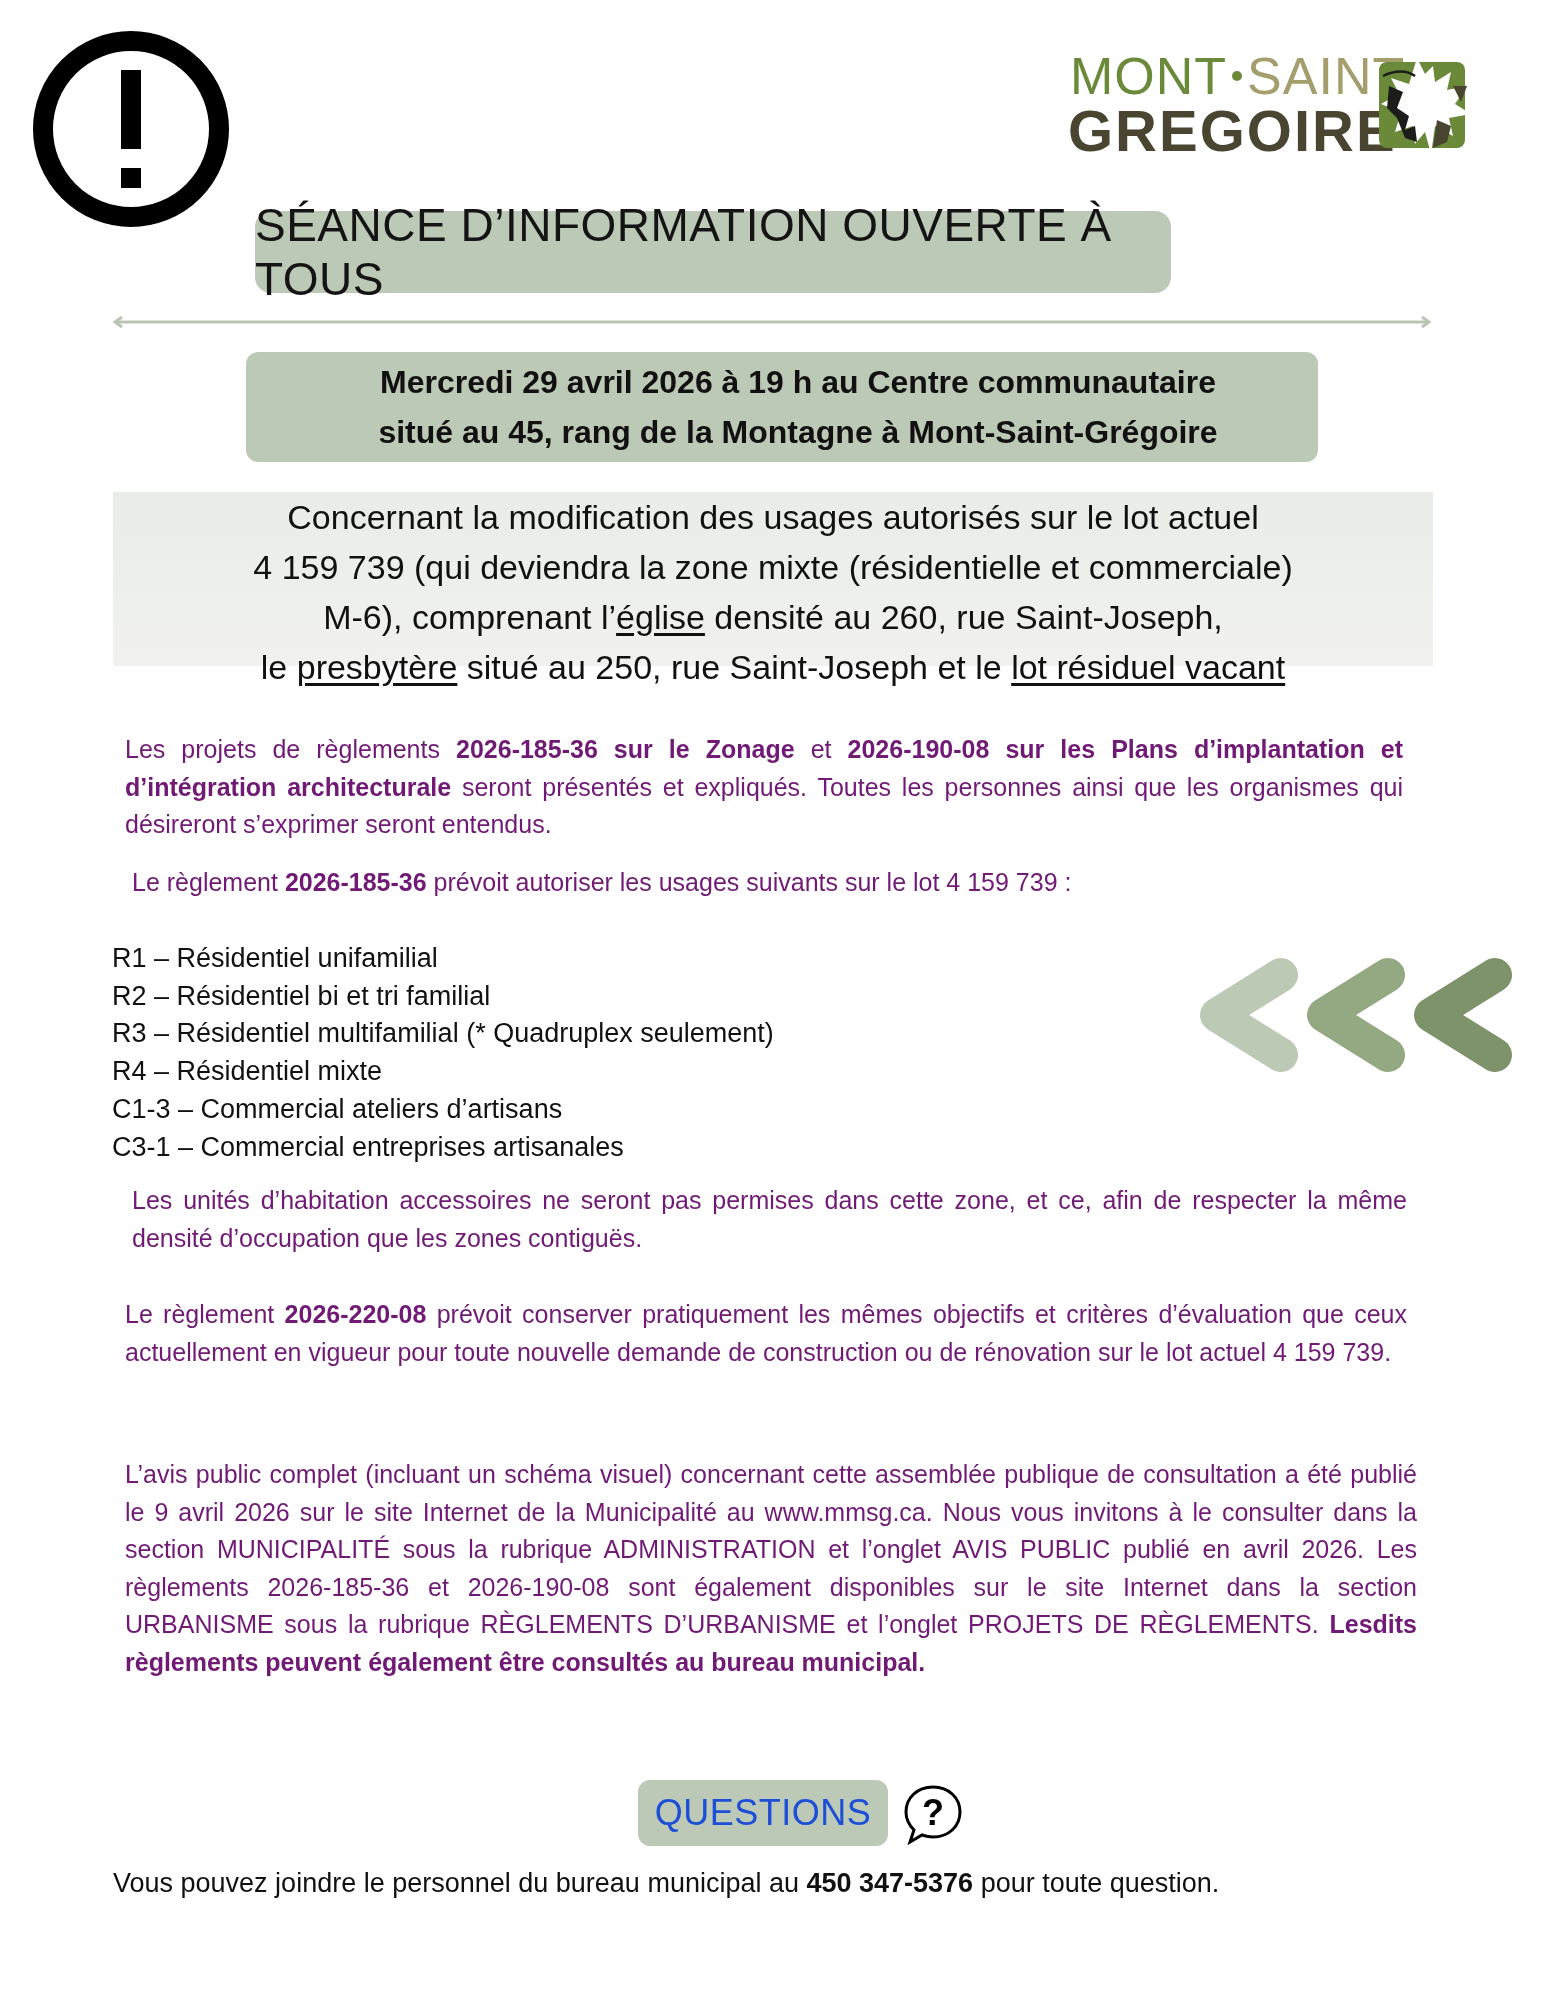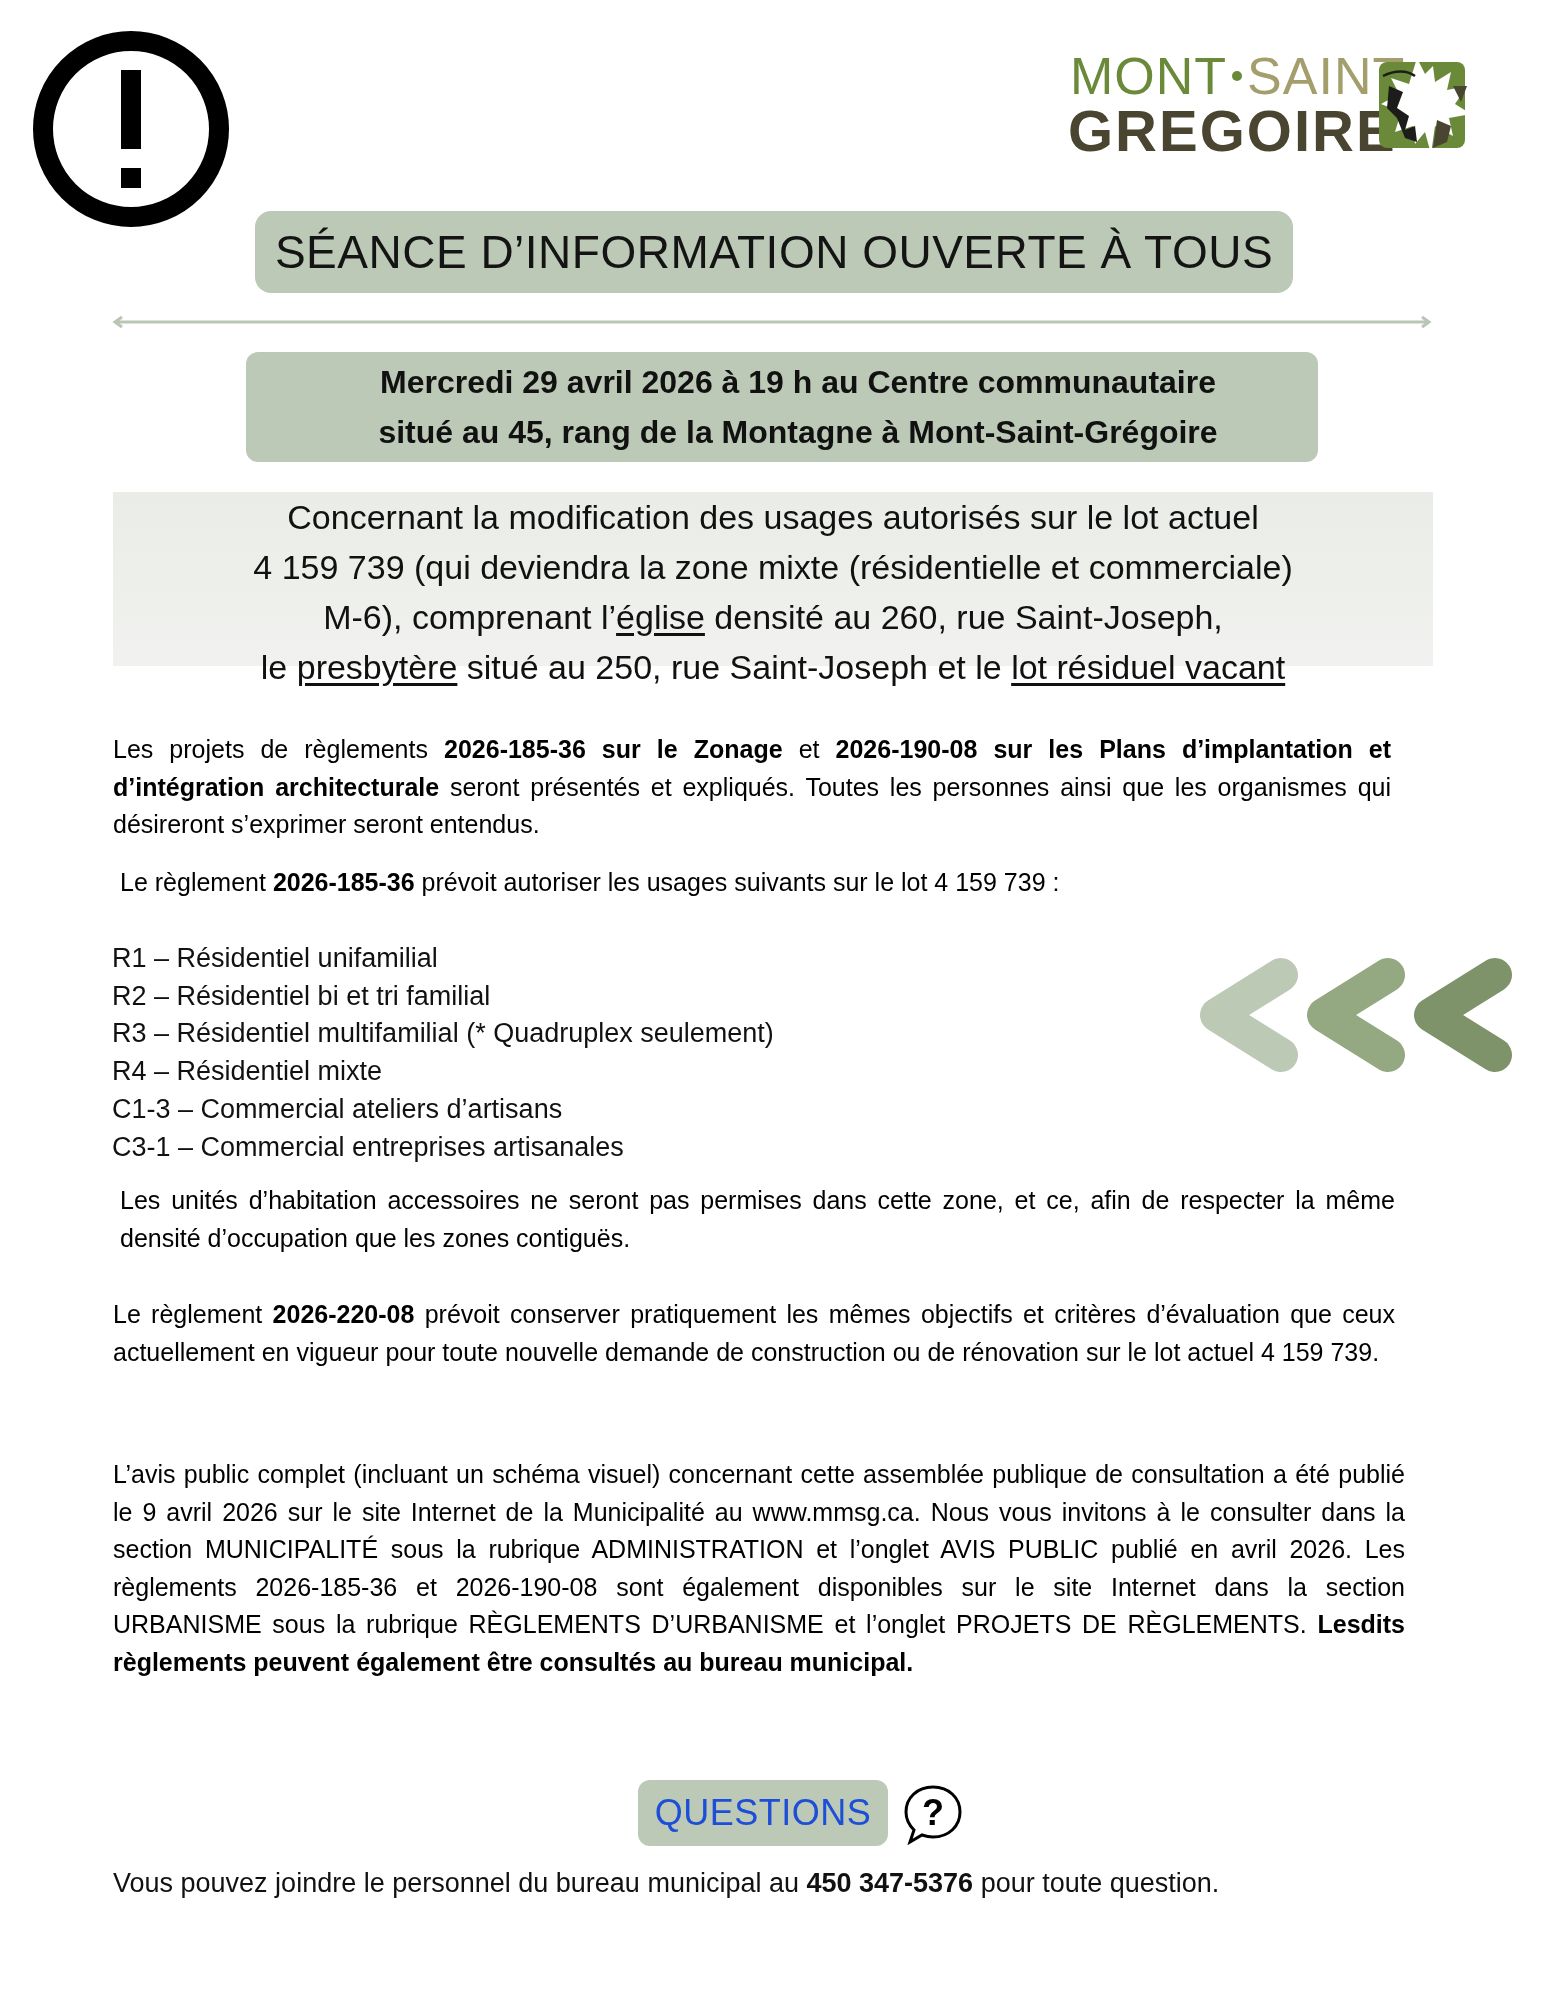--- a/index.html
+++ b/index.html
@@ -16,21 +16,21 @@
   #logo { left: 1060px; top: 50px; width: 420px; height: 110px; }
   .logo-line1 { position: absolute; left: 10px; top: 0; font-size: 52px; letter-spacing: 1px; white-space: nowrap; line-height: 1; }
   .logo-mont { color: #6a8a3a; }
   .logo-saint { color: #a39e6b; }
   .logo-dot { display: inline-block; width: 10px; height: 10px; border-radius: 50%; vertical-align: middle; margin: 0 5px; position: relative; top: -4px; }
   .logo-line2 { position: absolute; left: 8px; top: 52px; font-size: 58px; font-weight: bold; color: #4a4530; letter-spacing: 2px; line-height: 1; white-space: nowrap; }
   .logo-mark { position: absolute; left: 315px; top: 6px; width: 100px; height: 100px; }
 
   
   #title-pill {
-    left: 255px; top: 211px; width: 1038px; height: 82px;
+    left: 255px; top: 211px; width: 916px; height: 82px;
     background: #bcc9b6; border-radius: 16px;
     display: flex; align-items: center; justify-content: center;
   }
   #title-pill span { font-size: 46px; letter-spacing: 0.5px; color: #141414; }
 
   
   #divider { left: 112px; top: 315px; width: 1320px; height: 14px; }
 
   
   #date-box {
@@ -42,21 +42,21 @@
 
   
   #concern-box {
     left: 113px; top: 492px; width: 1320px; height: 174px;
     background: linear-gradient(to bottom, #e9ece7, #f1f2ef);
     display: flex; flex-direction: column; align-items: center; 
   }
   #concern-box div { font-size: 34px; line-height: 50px; color: #111; white-space: nowrap; }
   #concern-box u { text-decoration: underline; text-underline-offset: 4px; }
 
-  .para { font-size: 25px; line-height: 37.5px; text-align: justify; color: #000000; }
+  .para { font-size: 25px; line-height: 37.5px; text-align: justify; color: #701a75; margin-left: 12px; }
   .para b { font-weight: bold; }
 
   #p1 { left: 113px; top: 731px; width: 1278px; text-align-last: left; }
   #p2 { left: 120px; top: 864px; width: 1270px; white-space: nowrap; }
 
   #uses { left: 112px; top: 940px; }
   #uses div { font-size: 27px; line-height: 37.7px; white-space: nowrap; color: #111; }
 
   #arrows { left: 1195px; top: 955px; width: 330px; height: 135px; }
 

